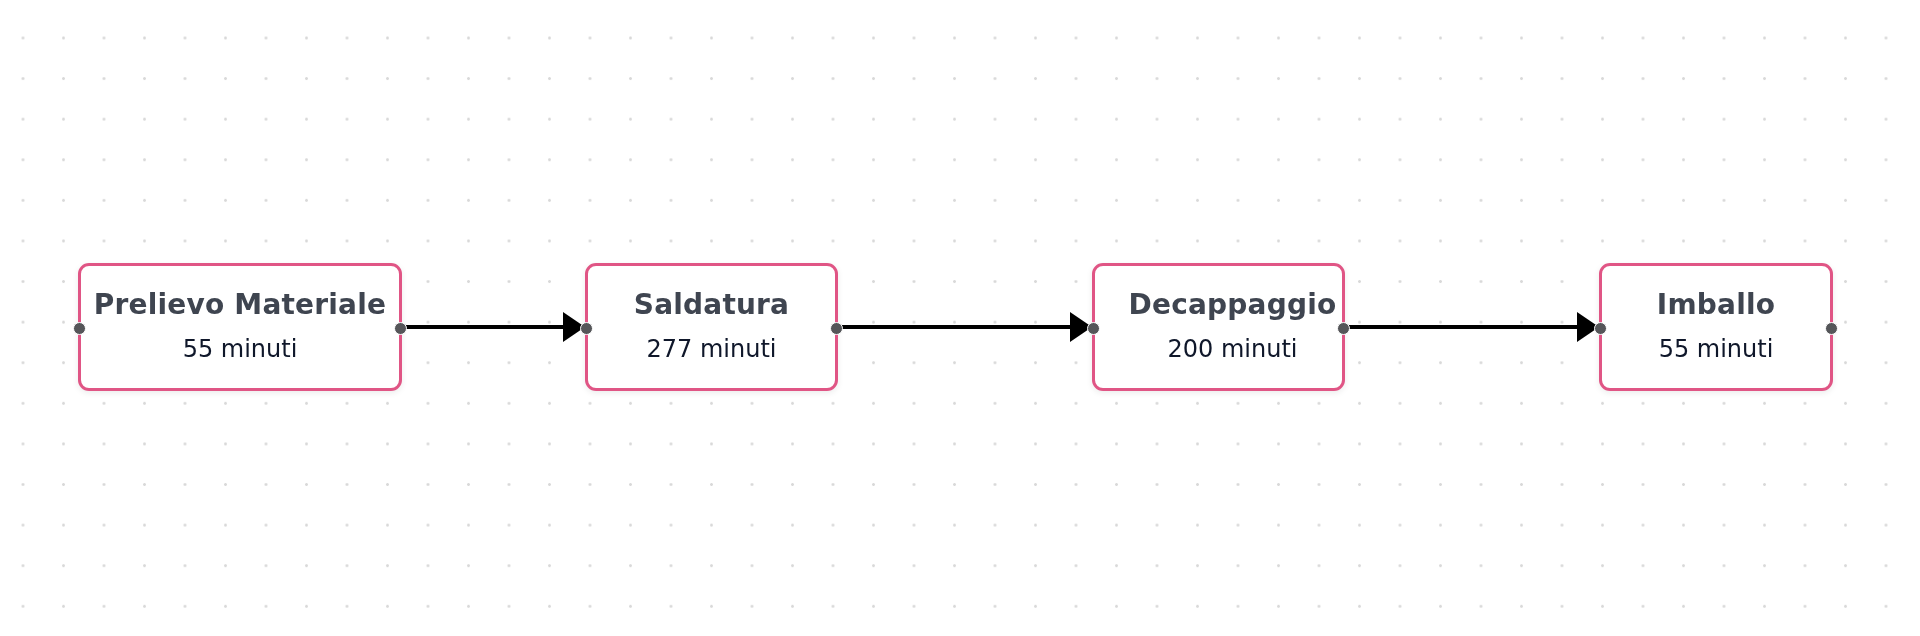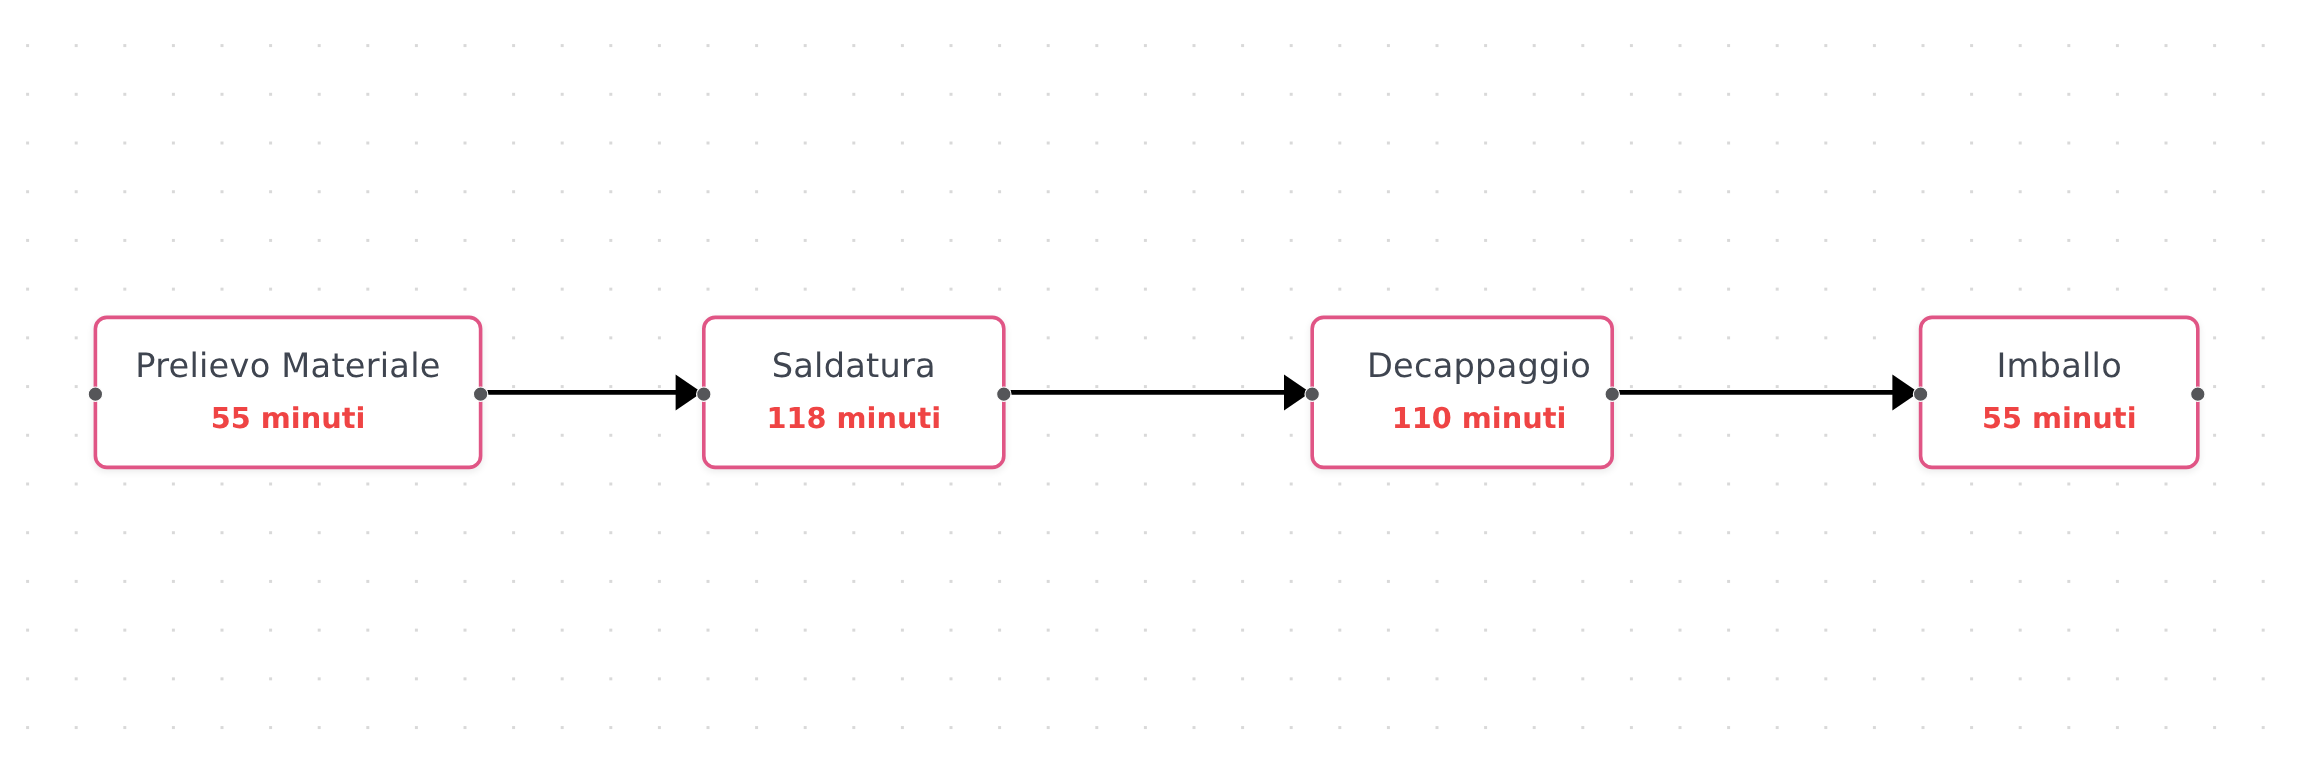--- a/index.html
+++ b/index.html
@@ -47,30 +47,30 @@
       background: #ffffff;
       box-shadow: 0 2px 6px rgba(0,0,0,0.08);
       display: flex;
       flex-direction: column;
       align-items: center;
       justify-content: flex-start;
     }
     .node-title {
       margin-top: 22px;
       font-size: 28px;
-      font-weight: normal;
+      font-weight: bold;
       color: #3f4550;
       white-space: nowrap;
       letter-spacing: 0.2px;
     }
     .node-sub {
       margin-top: 14px;
       font-size: 24px;
-      font-weight: bold;
-      color: #ef4444;
+      font-weight: normal;
+      color: #0f172a;
       white-space: nowrap;
     }
     .handle {
       position: absolute;
       top: 50%;
       width: 11px;
       height: 11px;
       margin-top: -5.5px;
       border-radius: 50%;
       background: #555659;
@@ -105,28 +105,28 @@
 <div class="node" style="left:78px; width:324px;">
   <span class="handle left"></span>
   <div class="node-title">Prelievo Materiale</div>
   <div class="node-sub">55 minuti</div>
   <span class="handle right"></span>
 </div>
 
 <div class="node" style="left:585px; width:253px;">
   <span class="handle left"></span>
   <div class="node-title">Saldatura</div>
-  <div class="node-sub">118 minuti</div>
+  <div class="node-sub">277 minuti</div>
   <span class="handle right"></span>
 </div>
 
 <div class="node" style="left:1092px; width:253px;padding-left:28px;">
   <span class="handle left"></span>
   <div class="node-title">Decappaggio</div>
-  <div class="node-sub">110 minuti</div>
+  <div class="node-sub">200 minuti</div>
   <span class="handle right"></span>
 </div>
 
 <div class="node" style="left:1599px; width:234px;">
   <span class="handle left"></span>
   <div class="node-title">Imballo</div>
   <div class="node-sub">55 minuti</div>
   <span class="handle right"></span>
 </div>
 

